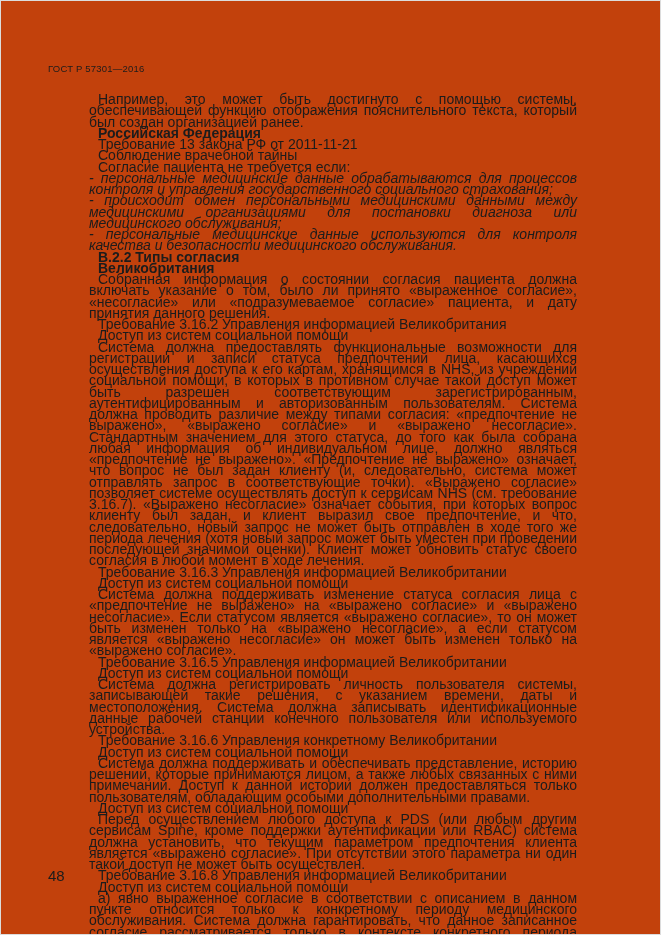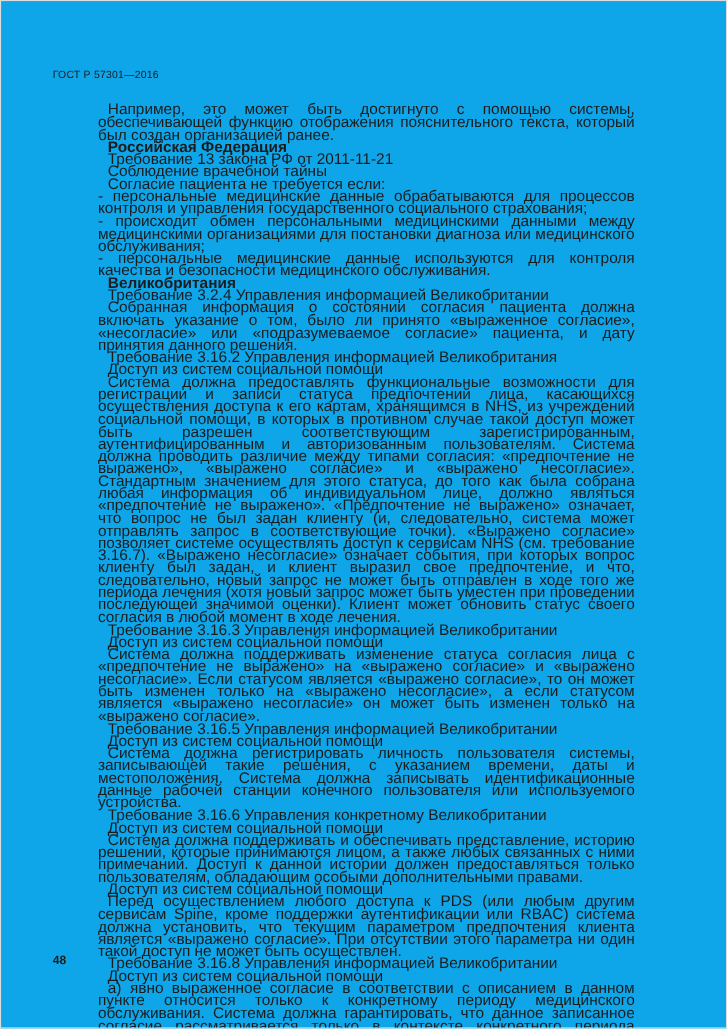--- a/index.html
+++ b/index.html
@@ -1,21 +1,21 @@
 <!DOCTYPE html>
 <html><head>
 <meta charset="utf-8">
 <style>
   * { margin: 0; padding: 0; box-sizing: border-box; }
   html, body { background: #ffffff; }
   .page {
     position: relative;
     width: 661px;
     height: 935px;
-    background: #0ea5e9;
+    background: #c2410c;
     border: 1px solid #dcdcdc;
     font-family: "Liberation Sans", sans-serif;
     color: #1c1c1c;
     overflow: hidden;
   }
   .page-header {
     position: absolute;
     left: 47px;
     top: 62px;
     font-size: 9.5px;
@@ -27,46 +27,45 @@
     top: 93px;
     width: 488px;
   }
   .para {
     font-size: 14px;
     line-height: 11.25px;
     text-align: justify;
     text-indent: 9px;
   }
   .para.bold { font-weight: bold; }
-  .para.list { text-indent: 0; }
+  .para.list { text-indent: 0; font-style: italic; }
   .page-number {
     position: absolute;
     left: 47px;
     top: 866px;
-    font-size: 11px;
-    font-weight: bold;
+    font-size: 15px;
   }
 </style>
 </head>
 <body>
 
 <div class="page">
   <div class="page-header">ГОСТ Р 57301—2016</div>
 
   <div class="content" id="content">
       <p class="para body">Например, это может быть достигнуто с помощью системы, обеспечивающей функцию отображения пояснительного текста, который был создан организацией ранее.</p>
       <p class="para bold">Российская Федерация</p>
       <p class="para body">Требование 13 закона РФ от 2011-11-21</p>
       <p class="para body">Соблюдение врачебной тайны</p>
       <p class="para body">Согласие пациента не требуется если:</p>
       <p class="para list">- персональные медицинские данные обрабатываются для процессов контроля и управления государственного социального страхования;</p>
       <p class="para list">- происходит обмен персональными медицинскими данными между медицинскими организациями для постановки диагноза или медицинского обслуживания;</p>
       <p class="para list">- персональные медицинские данные используются для контроля качества и безопасности медицинского обслуживания.</p>
+      <p class="para bold">В.2.2 Типы согласия</p>
       <p class="para bold">Великобритания</p>
-      <p class="para body">Требование 3.2.4 Управления информацией Великобритании</p>
       <p class="para body">Собранная информация о состоянии согласия пациента должна включать указание о том, было ли принято «выраженное согласие», «несогласие» или «подразумеваемое согласие» пациента, и дату принятия данного решения.</p>
       <p class="para body">Требование 3.16.2 Управления информацией Великобритания</p>
       <p class="para body">Доступ из систем социальной помощи</p>
       <p class="para body">Система должна предоставлять функциональные возможности для регистрации и записи статуса предпочтений лица, касающихся осуществления доступа к его картам, хранящимся в NHS, из учреждений социальной помощи, в которых в противном случае такой доступ может быть разрешен соответствующим зарегистрированным, аутентифицированным и авторизованным пользователям. Система должна проводить различие между типами согласия: «предпочтение не выражено», «выражено согласие» и «выражено несогласие». Стандартным значением для этого статуса, до того как была собрана любая информация об индивидуальном лице, должно являться «предпочтение не выражено». «Предпочтение не выражено» означает, что вопрос не был задан клиенту (и, следовательно, система может отправлять запрос в соответствующие точки). «Выражено согласие» позволяет системе осуществлять доступ к сервисам NHS (см. требование 3.16.7). «Выражено несогласие» означает события, при которых вопрос клиенту был задан, и клиент выразил свое предпочтение, и что, следовательно, новый запрос не может быть отправлен в ходе того же периода лечения (хотя новый запрос может быть уместен при проведении последующей значимой оценки). Клиент может обновить статус своего согласия в любой момент в ходе лечения.</p>
       <p class="para body">Требование 3.16.3 Управления информацией Великобритании</p>
       <p class="para body">Доступ из систем социальной помощи</p>
       <p class="para body">Система должна поддерживать изменение статуса согласия лица с «предпочтение не выражено» на «выражено согласие» и «выражено несогласие». Если статусом является «выражено согласие», то он может быть изменен только на «выражено несогласие», а если статусом является «выражено несогласие» он может быть изменен только на «выражено согласие».</p>
       <p class="para body">Требование 3.16.5 Управления информацией Великобритании</p>
       <p class="para body">Доступ из систем социальной помощи</p>
       <p class="para body">Система должна регистрировать личность пользователя системы, записывающей такие решения, с указанием времени, даты и местоположения. Система должна записывать идентификационные данные рабочей станции конечного пользователя или используемого устройства.</p>

